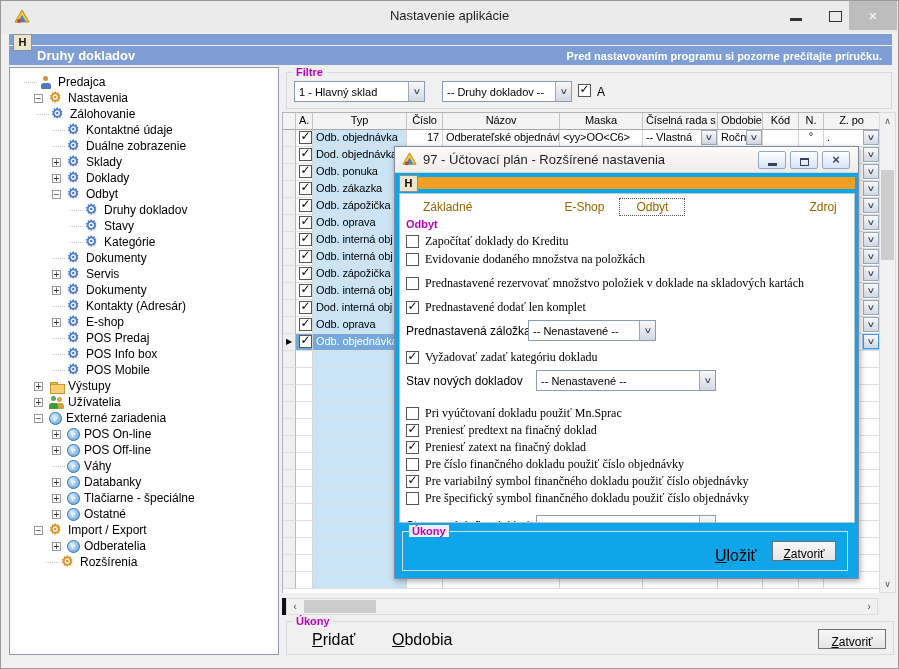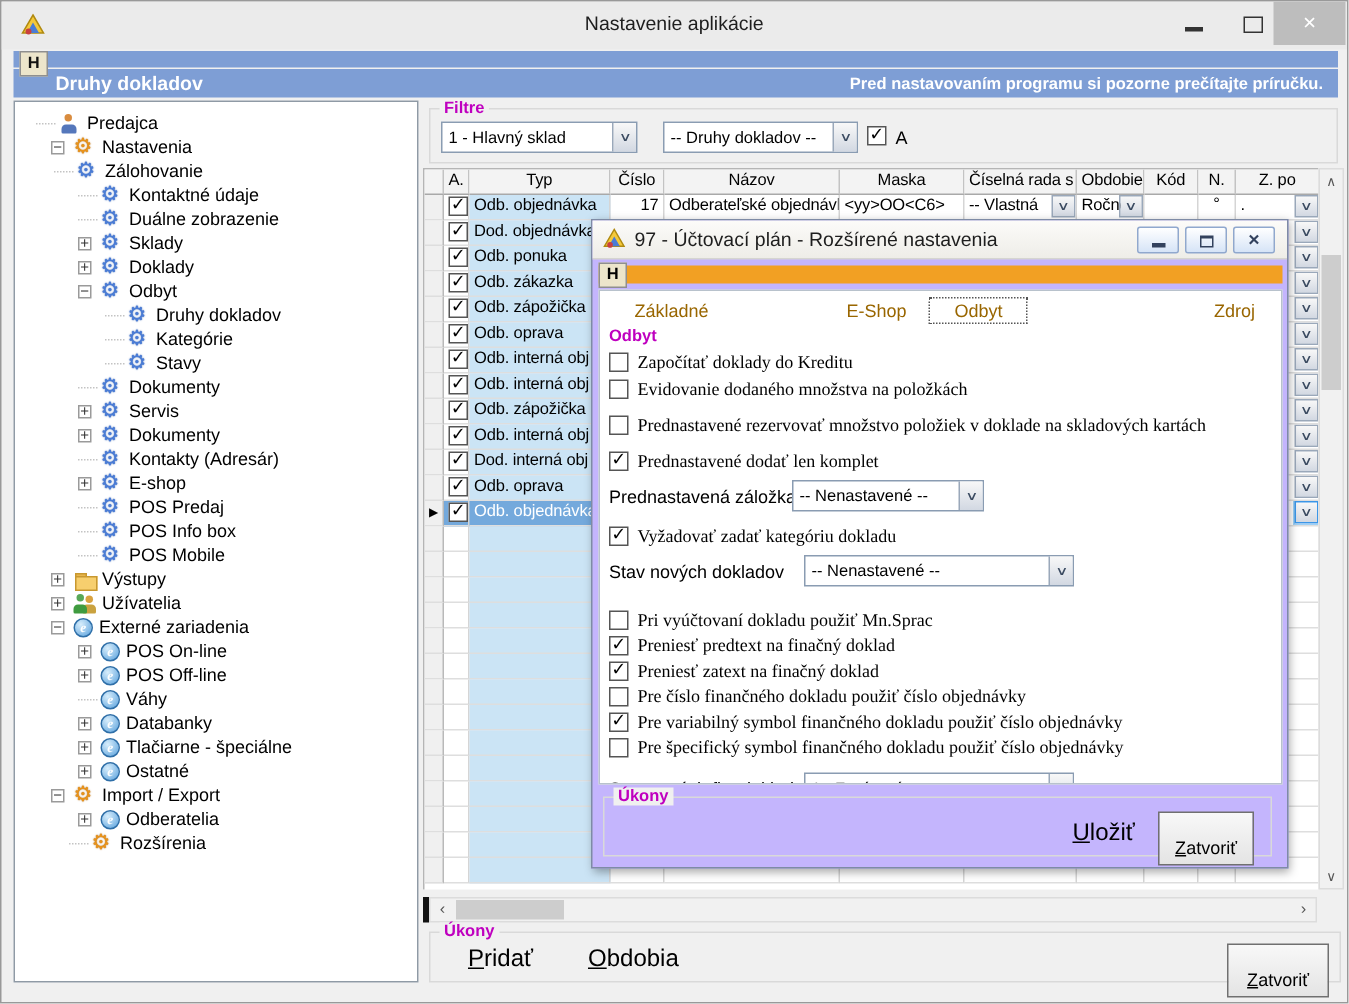--- a/index.html
+++ b/index.html
@@ -89,26 +89,26 @@
   .hscroll .sb-btn{position:absolute;top:0;width:16px;height:15px;text-align:center;font-size:11px;color:#555;line-height:14px;}
   .hscroll .left{left:0;} .hscroll .right{right:0;}
   .hscroll .thumb{position:absolute;left:17px;top:1px;width:72px;height:13px;background:#cdcdcd;}
   .hbar-mark{position:absolute;left:281px;top:597px;width:4px;height:17px;background:#111;}
 
   
   #main-footer{left:285px;top:620px;width:608px;height:34px;}
   .flat-btn{position:absolute;font-size:16px;color:#000;cursor:default;}
   #btn-pridat{left:25px;top:9px;}
   #btn-obdobia{left:105px;top:9px;}
-  .push-btn{position:absolute;height:36px;background:linear-gradient(#f8f8f8,#e4e4e4);border:1px solid #707070;
-    font-size:12px;text-align:center;color:#000;padding-top:16px;}
+  .push-btn{position:absolute;height:20px;background:linear-gradient(#f8f8f8,#e4e4e4);border:1px solid #707070;
+    font-size:12px;text-align:center;color:#000;padding-top:5px;}
   #btn-zatvorit-main{left:531px;top:7px;width:68px;}
 
   
-  .dialog{position:absolute;left:393px;top:145px;width:465px;height:433px;background:#c4b5fd;border:1px solid #7e8ba5;
+  .dialog{position:absolute;left:393px;top:145px;width:465px;height:433px;background:#0ea5e9;border:1px solid #7e8ba5;
     box-shadow:1px 2px 6px rgba(0,0,0,.35);z-index:10;}
   .dlg-titlebar{position:absolute;left:0;top:0;width:100%;height:26px;background:linear-gradient(#fcfbf9,#eeede8);
     border-bottom:1px solid #d5d5d0;}
   .dlg-icon{position:absolute;left:7px;top:5px;width:15px;height:15px;}
   .dlg-title{position:absolute;left:28px;top:5px;font-size:13px;color:#1e1e1e;white-space:nowrap;}
   .dlg-btn{position:absolute;top:4px;width:28px;height:18px;background:linear-gradient(#ffffff,#d6e4f7);
     border:1px solid #90a8ce;border-radius:2px;text-align:center;}
   .dlg-btn.min{right:72px;} .dlg-btn.res{right:40px;} .dlg-btn.cls{right:8px;}
   .dlg-btn .g-min{display:inline-block;width:9px;height:3px;background:#33425e;margin-top:10px;}
   .dlg-btn .g-res{display:inline-block;width:9px;height:8px;border:1px solid #33425e;border-top-width:2px;margin-top:4px;}
@@ -203,26 +203,26 @@
         <span class="tree-lbl">Odbyt</span>
       </div>
       <div class="tree-row" style="padding-left: 60px;">
         <span class="stub"></span>
         <span class="ic gear-blue"></span>
         <span class="tree-lbl">Druhy dokladov</span>
       </div>
       <div class="tree-row" style="padding-left: 60px;">
         <span class="stub"></span>
         <span class="ic gear-blue"></span>
+        <span class="tree-lbl">Stavy</span>
+      </div>
+      <div class="tree-row" style="padding-left: 60px;">
+        <span class="stub"></span>
+        <span class="ic gear-blue"></span>
         <span class="tree-lbl">Kategórie</span>
-      </div>
-      <div class="tree-row" style="padding-left: 60px;">
-        <span class="stub"></span>
-        <span class="ic gear-blue"></span>
-        <span class="tree-lbl">Stavy</span>
       </div>
       <div class="tree-row" style="padding-left: 42px;">
         <span class="stub"></span>
         <span class="ic gear-blue"></span>
         <span class="tree-lbl">Dokumenty</span>
       </div>
       <div class="tree-row" style="padding-left: 42px;">
         <span class="exp">+</span>
         <span class="ic gear-blue"></span>
         <span class="tree-lbl">Servis</span>

